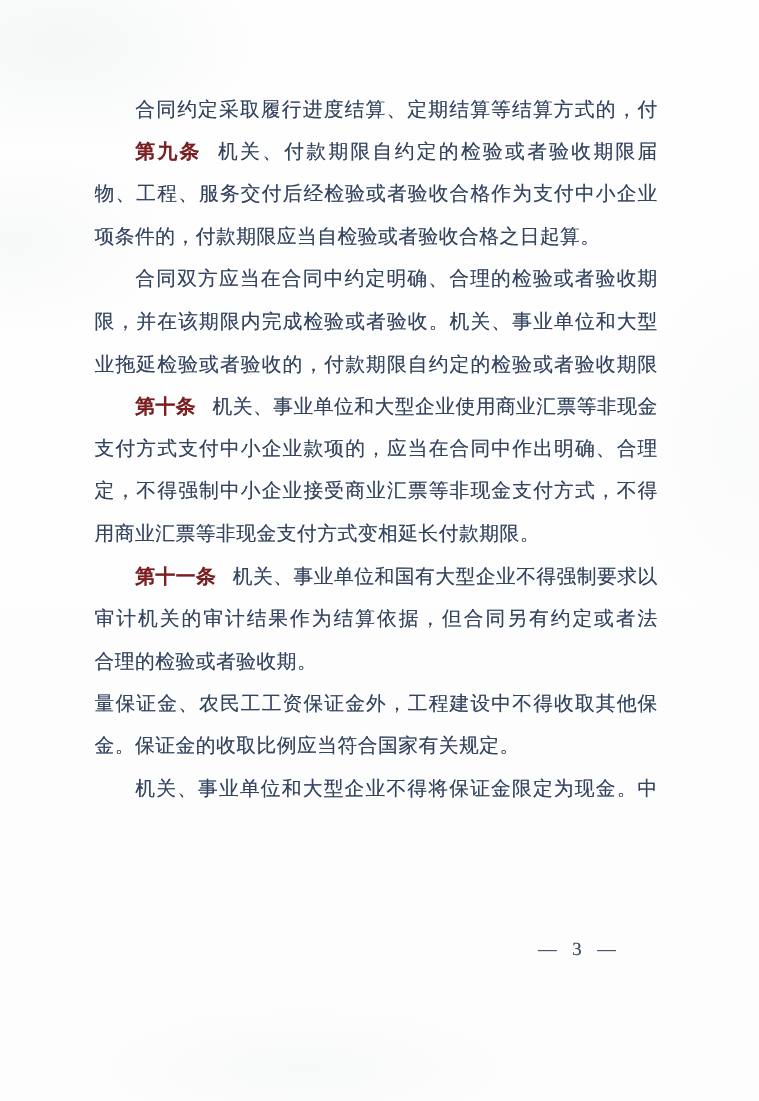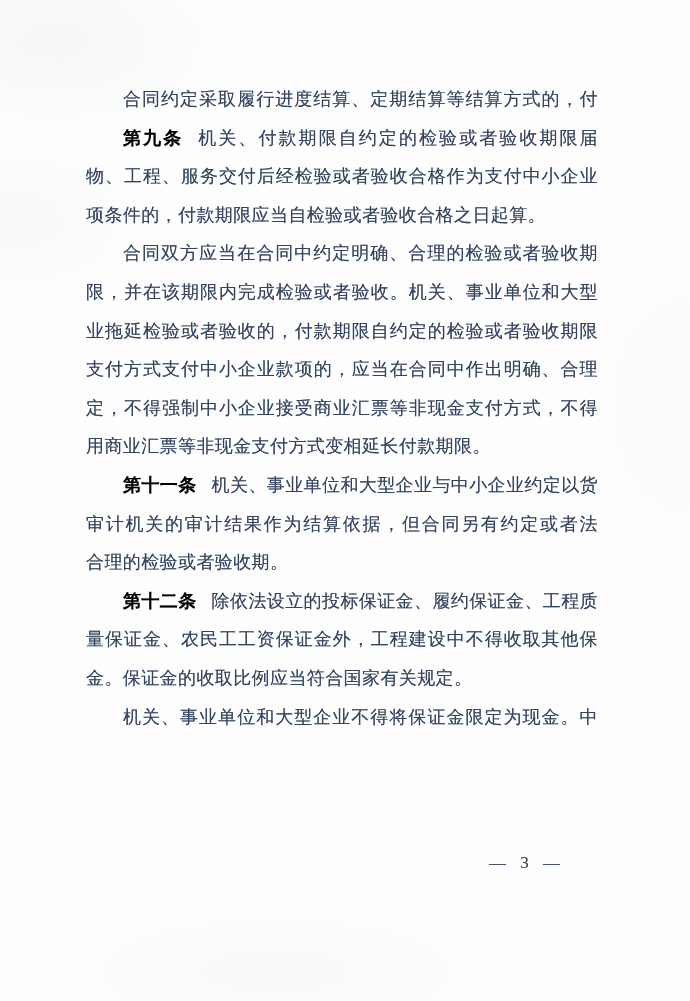--- a/index.html
+++ b/index.html
@@ -46,21 +46,21 @@
     text-align: justify;
     text-align-last: justify;
     -moz-text-align-last: justify;
   }
   .line.indent {
     padding-left: 37px;
   }
   .seg { display: inline; }
   .seg.bold {
     font-weight: 700;
-    color: #000000;
+    color: #7f1d1d;
     margin-right: 15px;
     font-family: Liberation Sans, sans-serif;
   }
   .page-number {
     position: absolute;
     left: 86px;
     top: 851px;
     width: 479px;
     text-align: right;
     color: #36465f;
@@ -76,25 +76,25 @@
 <div class="paper"></div>
 
 <div class="text-block">
     <div class="line indent fill"><span class="seg">合同约定采取履行进度结算、定期结算等结算方式的，付款</span></div>
     <div class="line indent fill"><span class="seg bold">第九条</span><span class="seg">机关、付款期限自约定的检验或者验收期限届</span></div>
     <div class="line fill"><span class="seg">物、工程、服务交付后经检验或者验收合格作为支付中小企业款</span></div>
     <div class="line"><span class="seg">项条件的，付款期限应当自检验或者验收合格之日起算。</span></div>
     <div class="line indent fill"><span class="seg">合同双方应当在合同中约定明确、合理的检验或者验收期</span></div>
     <div class="line fill"><span class="seg">限，并在该期限内完成检验或者验收。机关、事业单位和大型企</span></div>
     <div class="line fill"><span class="seg">业拖延检验或者验收的，付款期限自约定的检验或者验收期限届</span></div>
+    <div class="line indent fill"><span class="seg bold">第十条</span><span class="seg">机关、事业单位和大型企业使用商业汇票等非现金</span></div>
     <div class="line fill"><span class="seg">支付方式支付中小企业款项的，应当在合同中作出明确、合理约</span></div>
     <div class="line fill"><span class="seg">定，不得强制中小企业接受商业汇票等非现金支付方式，不得利</span></div>
     <div class="line"><span class="seg">用商业汇票等非现金支付方式变相延长付款期限。</span></div>
-    <div class="line indent fill"><span class="seg bold">第十一条</span><span class="seg">机关、事业单位和大型企业与中小企业约定以货</span></div>
+    <div class="line indent fill"><span class="seg bold">第十一条</span><span class="seg">机关、事业单位和国有大型企业不得强制要求以</span></div>
     <div class="line fill"><span class="seg">审计机关的审计结果作为结算依据，但合同另有约定或者法律、</span></div>
     <div class="line"><span class="seg">合理的检验或者验收期。</span></div>
-    <div class="line indent fill"><span class="seg bold">第十二条</span><span class="seg">除依法设立的投标保证金、履约保证金、工程质</span></div>
     <div class="line fill"><span class="seg">量保证金、农民工工资保证金外，工程建设中不得收取其他保证</span></div>
     <div class="line"><span class="seg">金。保证金的收取比例应当符合国家有关规定。</span></div>
     <div class="line indent fill"><span class="seg">机关、事业单位和大型企业不得将保证金限定为现金。中小</span></div>
   </div>
 
 <div class="page-number">— 3 —</div>
 
 </body></html>

